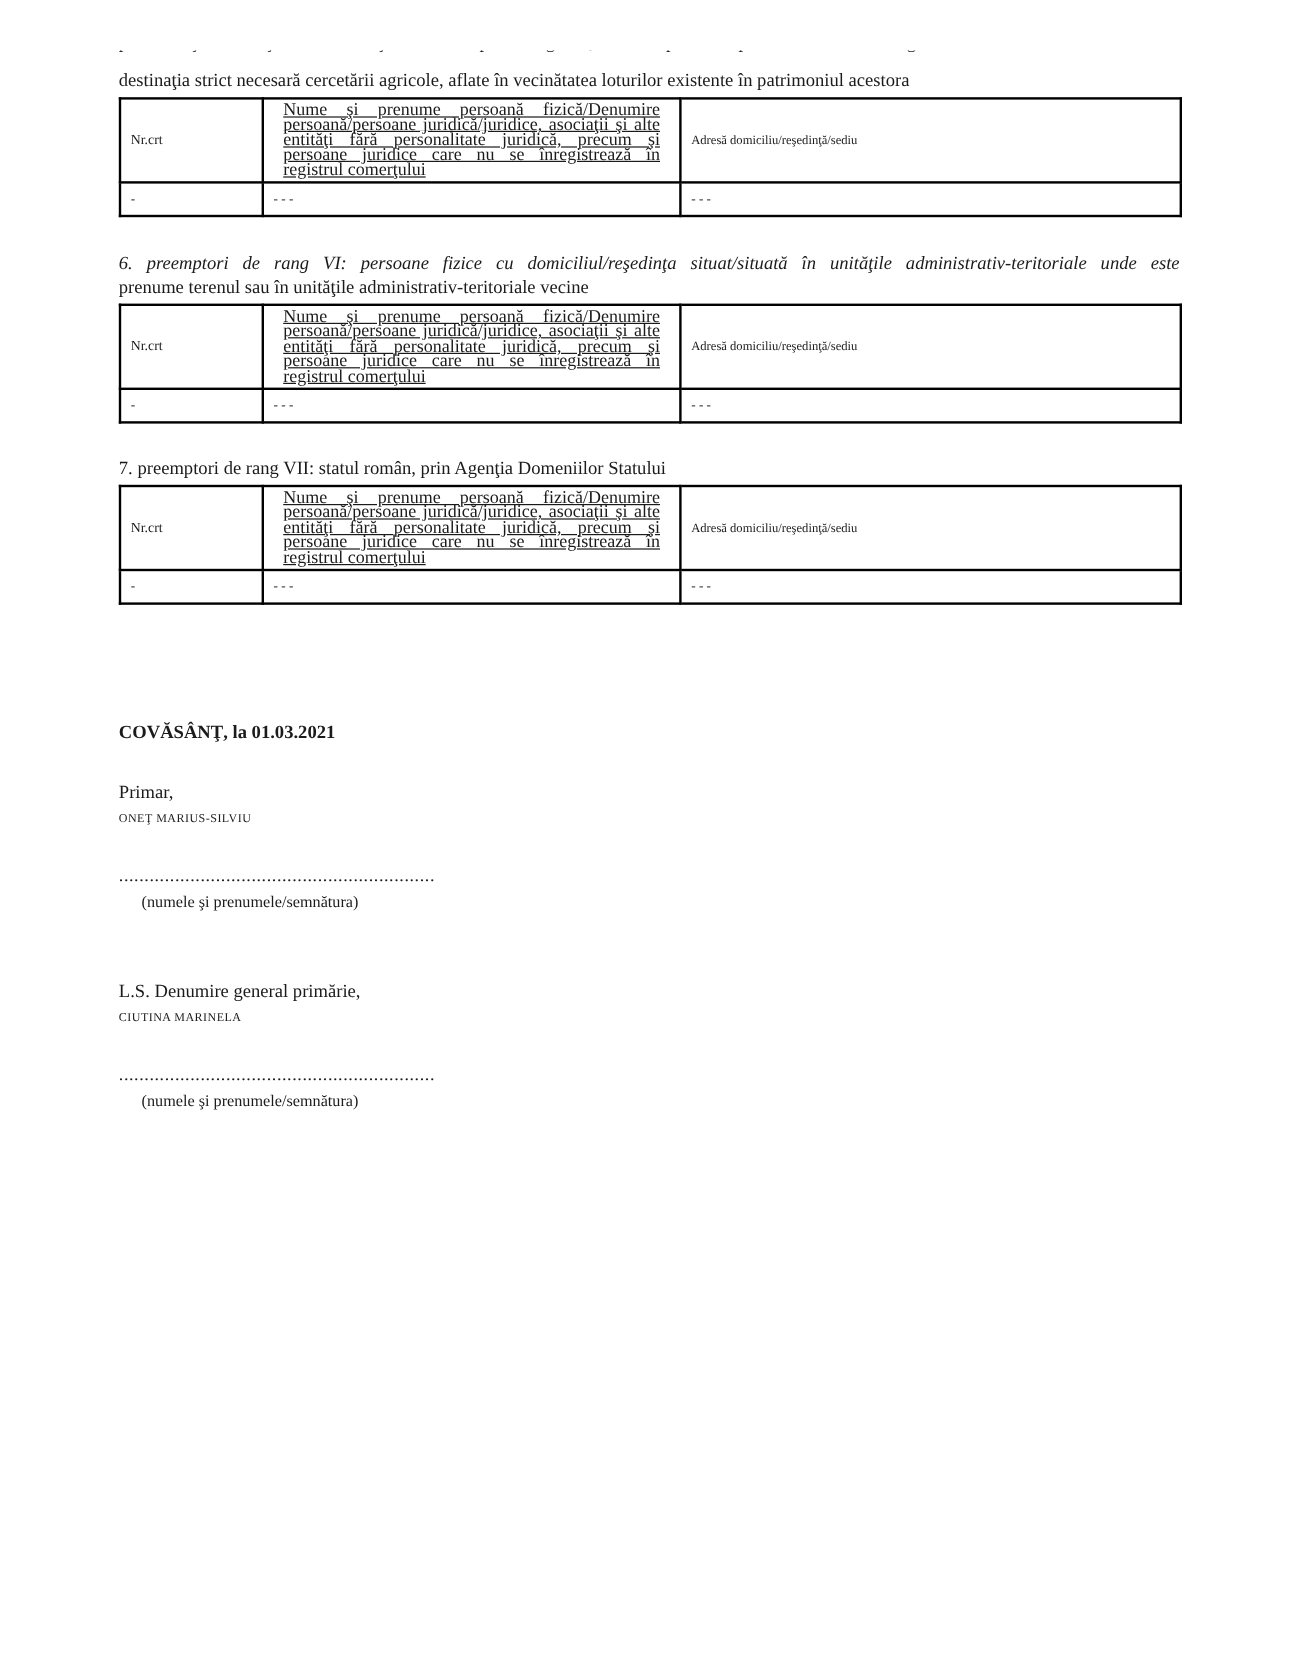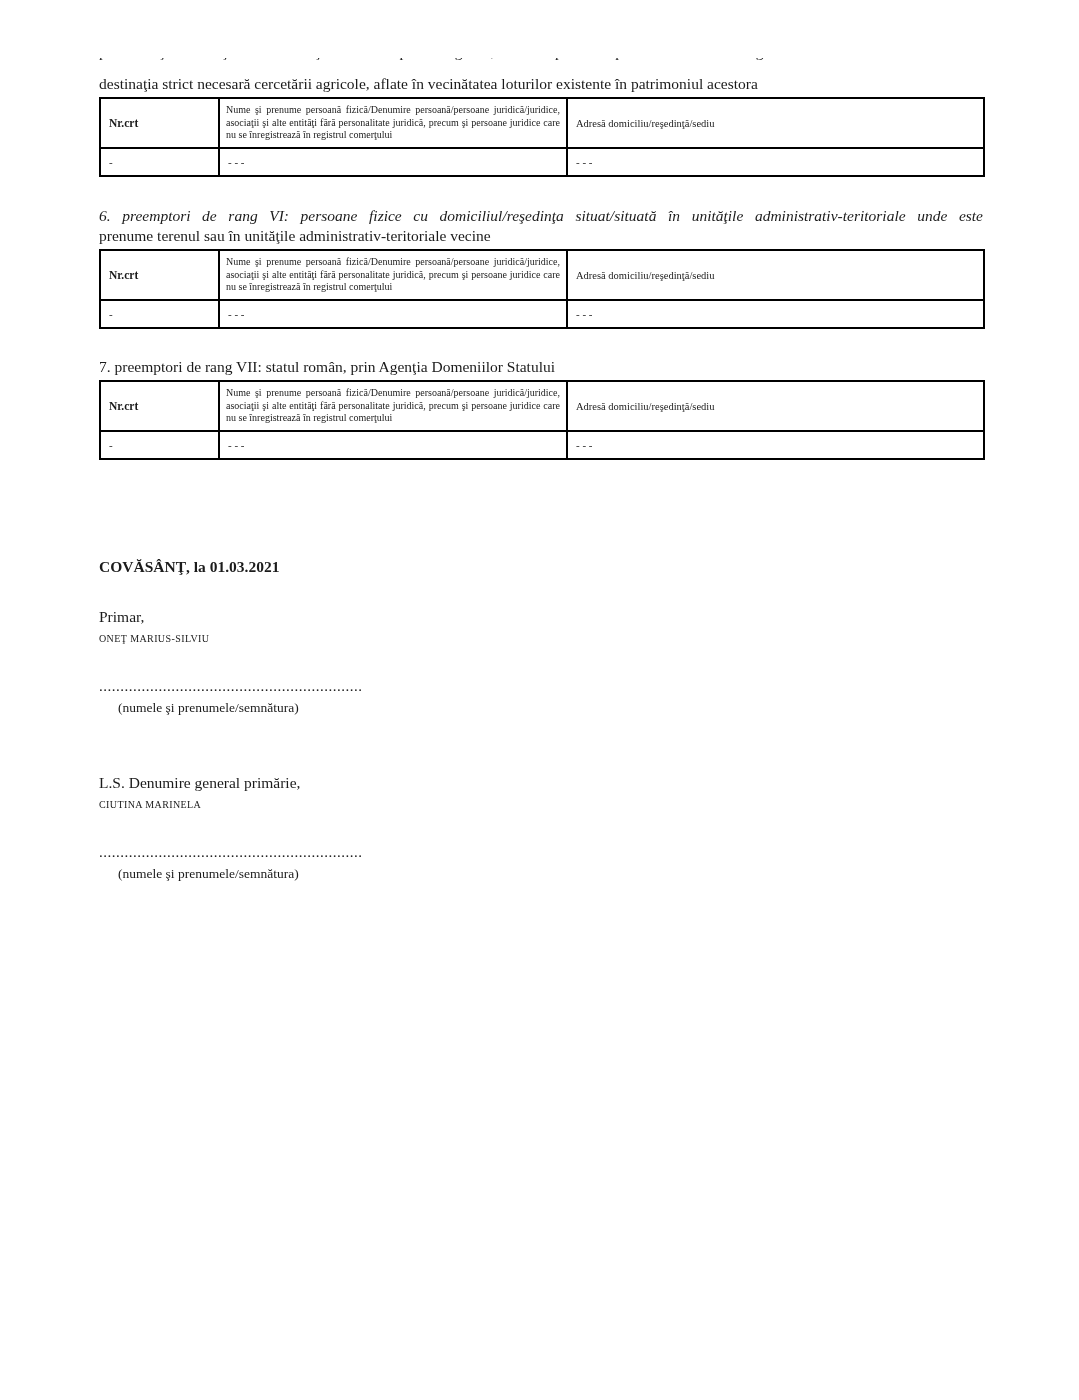--- a/index.html
+++ b/index.html
@@ -7,21 +7,21 @@
     position:relative;
     width:1079px; height:1400px;
     background:#ffffff;
     font-family:"Liberation Serif", serif;
     color:#1b1b1b;
     margin:0 auto;
     overflow:hidden;
   }
   .content {
     position:absolute;
-    left:99px; top:16px;
+    left:99px; top:0;
     width:884px;
   }
 
   
   .clipped-line {
     margin-top:42px;
     height:8px;
     overflow:hidden;
   }
   .clipped-line .inner {
@@ -50,25 +50,26 @@
     width:884px;
     border-collapse:collapse;
     table-layout:fixed;
     margin-top:3px;
   }
   table.ptable td { border:2px solid #000; vertical-align:middle; }
   col.w1 { width:119px; }
   col.w2 { width:348px; }
   col.w3 { width:417px; }
 
-  td.h1 { font-size:11.5px; padding:2px 8px; height:44px;font-weight:bold; }
+  td.h1 { font-size:11.5px; padding:2px 8px; height:44px; }
   td.h2 {
-    font-size:10px; line-height:12.4px;
-    padding:3px 6px;
+    font-size:15px; line-height:12.4px;
+    padding:3px 16px;
     text-align:justify;
+    text-decoration:underline;
   }
   td.h3 { font-size:10.5px; padding:2px 8px;margin-left:11px; }
   td.d1, td.d2, td.d3 {
     font-size:11px; height:22px; padding:2px 8px;
   }
 
   .mt-heading6 { margin-top:29px;font-style:italic; }
   .mt-heading7 { margin-top:28px; }
 
   .place-date {

